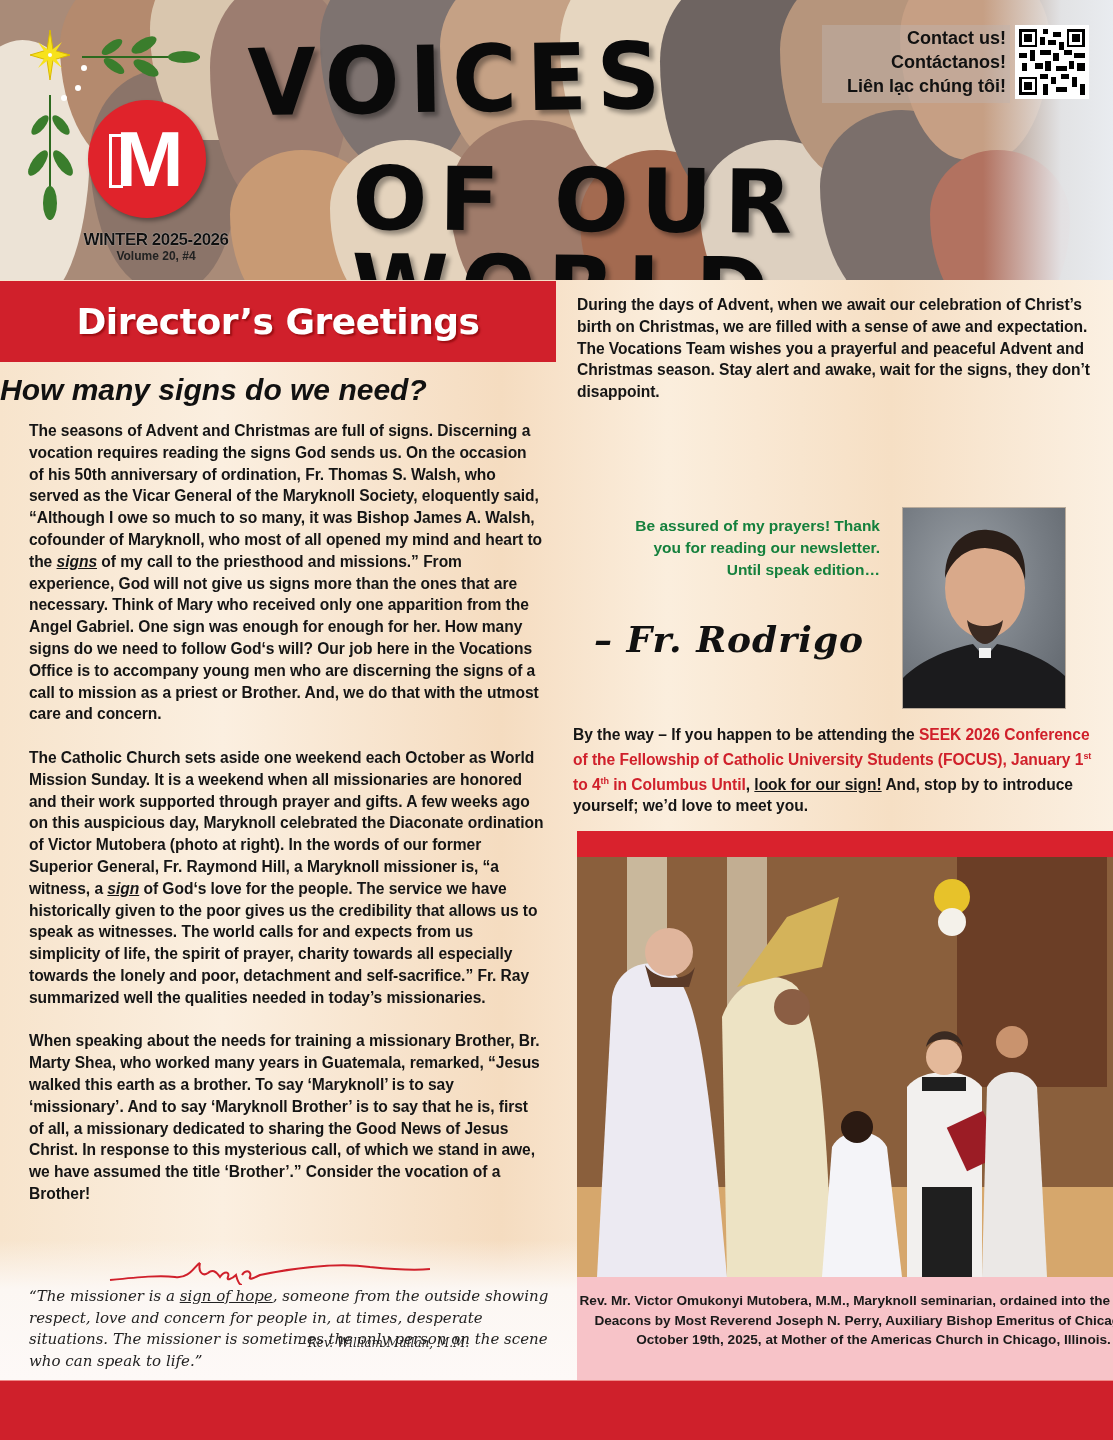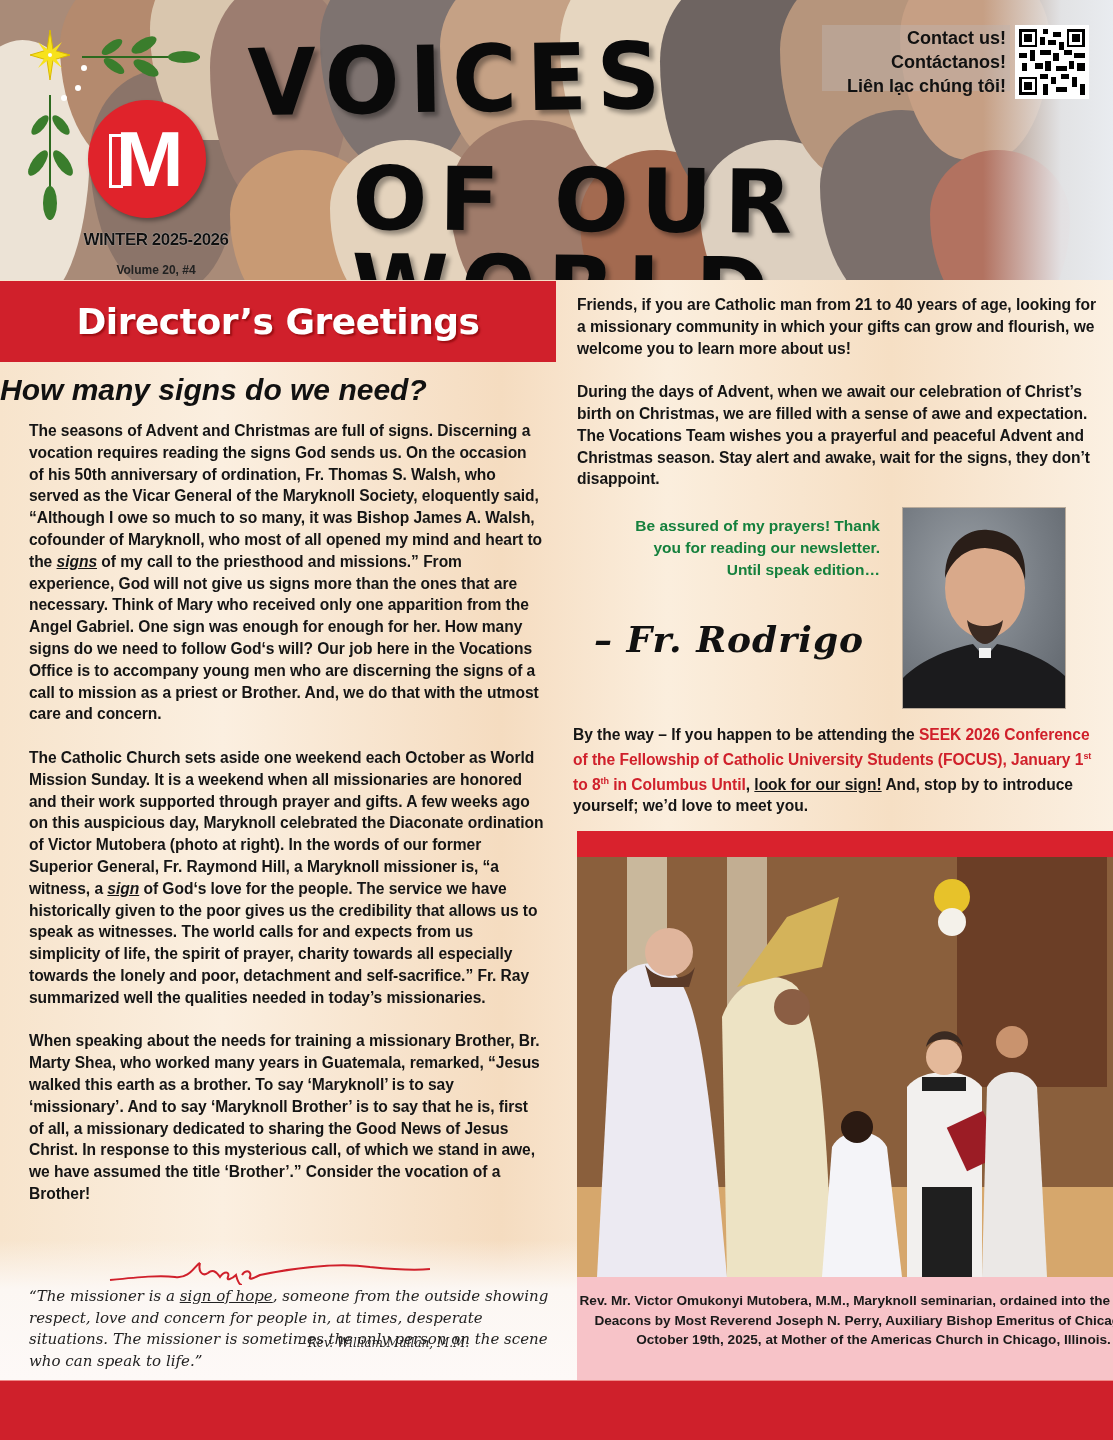--- a/index.html
+++ b/index.html
@@ -35,31 +35,31 @@
     font-family: "Liberation Sans", sans-serif; font-weight: 900; color: #fff; font-size: 78px;
     letter-spacing: -4px; line-height: 1; transform: scaleX(1.05);
   }
   .logo .px {
     position: absolute; left: 21px; top: 34px; width: 14px; height: 54px; border: 3px solid #fff; border-right: none;
   }
   .edition {
     position: absolute; left: 66px; top: 231px; width: 180px; text-align: center;
   }
   .edition .season { font-weight: 700; font-size: 17px; letter-spacing: -0.5px; color: #111; line-height: 18px; text-shadow: 0 0 1px #fff; }
-  .edition .volume { font-weight: 700; font-size: 12px; color: #222; line-height: 14px; margin-top: 14px; }
+  .edition .volume { font-weight: 700; font-size: 12px; color: #222; line-height: 14px; }
   .title {
     position: absolute; left: 240px; top: 28px; width: 820px;
     font-family: "DejaVu Sans", sans-serif; font-weight: 700; color: #0a0a0a;
     text-shadow: 4px 4px 4px rgba(0,0,0,0.35);
     line-height: 1;
   }
   .title .l1 { position: absolute; left: 8px; top: 8px; font-size: 88px; letter-spacing: 10px; transform: rotate(-1deg) scaleY(1.05); }
   .title .l2 { position: absolute; left: 112px; top: 130px; font-size: 88px; letter-spacing: 12px; transform: rotate(0.5deg); }
   .contact {
-    position: absolute; left: 822px; top: 25px; width: 188px; height: 66px;
+    position: absolute; left: 822px; top: 25px; width: 188px; height: 78px;
     background: rgba(190,180,175,0.45); padding: 1px 4px 0 0; text-align: right;
   }
   .contact div { font-weight: 700; font-size: 18px; line-height: 24px; color: #111; }
   .qr {
     position: absolute; left: 1015px; top: 25px; width: 74px; height: 74px; background: #fff; padding: 4px;
   }
   .qr svg { width: 66px; height: 66px; display: block; }
 
   
   .red-band {
@@ -261,21 +261,20 @@
 <svg class="hope-flourish" viewBox="0 0 330 30">
   <path d="M10,25 C40,22 60,20 75,22 C90,24 95,10 100,8 M100,8 C98,16 102,22 108,18 C112,14 116,16 120,22 C124,16 130,16 128,22 C126,26 132,24 136,20 C138,28 140,30 142,30 M142,20 C146,14 152,16 150,22 C148,26 156,22 160,20 C200,12 240,8 270,12 C290,14 310,16 330,14" fill="none" stroke="#d0202b" stroke-width="2"></path>
 </svg>
 
 <div class="quote">
   <span>“The missioner is a </span><span class="u">sign of hope</span><span>, someone from the outside showing respect, love and concern for people in, at times, desperate situations.  The missioner is sometimes the only person on the scene who can speak to life.”</span>
 </div>
 <div class="quote-author">– Rev. William Mullan, M.M.</div>
 
 <div class="right-text body-text">
-  <p>Friends, if you are Catholic man from 21 to 40 years of age, looking for a missionary community in which your gifts can grow and flourish, we welcome you to learn more about us!</p>
   <p>During the days of Advent, when we await our celebration of Christ’s birth on Christmas, we are filled with a sense of awe and expectation. The Vocations Team wishes you a prayerful and peaceful Advent and Christmas season. Stay alert and awake, wait for the signs, they don’t disappoint.</p>
 </div>
 
 <div class="closing">
   <div>Be assured of my prayers!  Thank</div>
   <div>you for reading our newsletter.</div>
   <div>Until speak edition…</div>
 </div>
 
 <div class="signature">– Fr. Rodrigo</div>
@@ -284,21 +283,21 @@
   <svg viewBox="0 0 164 202" width="164" height="202">
     <ellipse cx="82" cy="80" rx="40" ry="50" fill="#d9a98a"></ellipse>
     <path d="M42,70 C42,30 70,20 85,22 C110,24 124,40 122,72 C118,55 110,42 82,40 C60,40 48,55 42,70 Z" fill="#2a1e18"></path>
     <path d="M64,112 C72,120 92,120 100,112 C98,128 88,136 82,136 C76,136 66,128 64,112 Z" fill="#3a2a22"></path>
     <path d="M0,202 L0,170 C20,150 50,140 70,136 L82,150 L94,136 C114,140 144,150 164,170 L164,202 Z" fill="#1b1b1d"></path>
     <rect x="76" y="140" width="12" height="10" fill="#f2f2f2"></rect>
   </svg>
 </div>
 
 <div class="byway body-text">
-  <span>By the way – If you happen to be attending the </span><span class="red"><span>SEEK 2026 Conference of the Fellowship of Catholic University Students (FOCUS), January 1</span><sup>st</sup><span> to 8</span><sup>th</sup><span> in Columbus Until</span></span><span>, </span><span class="ul">look for our sign!</span><span> And, stop by to introduce yourself; we’d love to meet you.</span>
+  <span>By the way – If you happen to be attending the </span><span class="red"><span>SEEK 2026 Conference of the Fellowship of Catholic University Students (FOCUS), January 1</span><sup>st</sup><span> to 4</span><sup>th</sup><span> in Columbus Until</span></span><span>, </span><span class="ul">look for our sign!</span><span> And, stop by to introduce yourself; we’d love to meet you.</span>
 </div>
 
 <div class="photo-bar"></div>
 <div class="photo" title="Diaconate ordination of Victor Mutobera">
   <svg viewBox="0 0 536 420" width="536" height="420">
     <rect x="0" y="0" width="536" height="420" fill="#8a5f3c"></rect>
     <rect x="50" y="0" width="40" height="200" fill="#c9b89c"></rect>
     <rect x="150" y="0" width="40" height="180" fill="#c2ae92"></rect>
     <rect x="380" y="0" width="150" height="230" fill="#6b3e26"></rect>
     <circle cx="375" cy="40" r="18" fill="#e7c22a"></circle>

